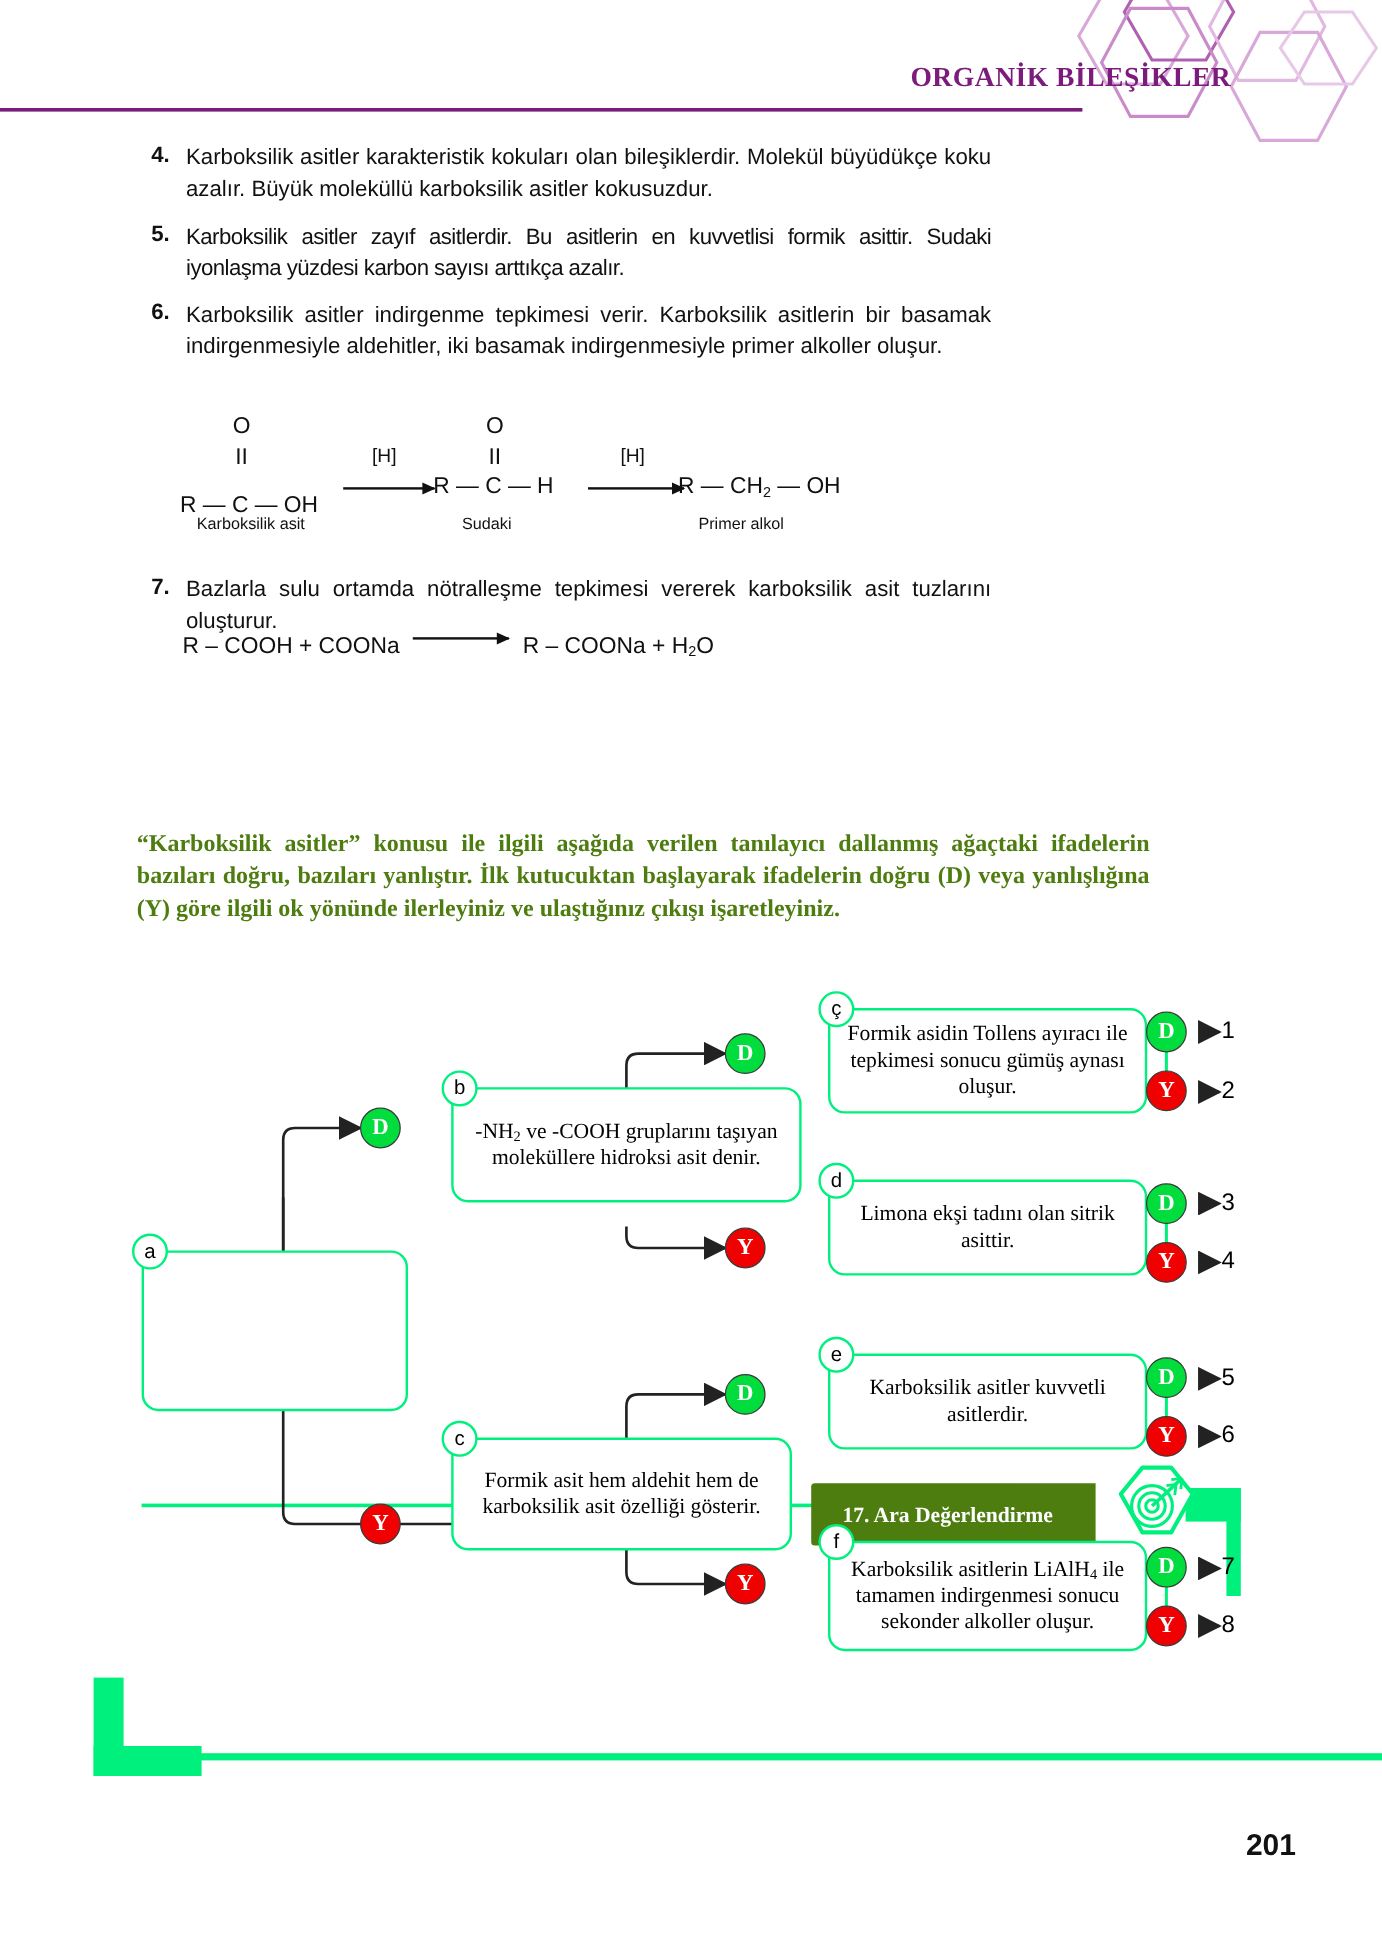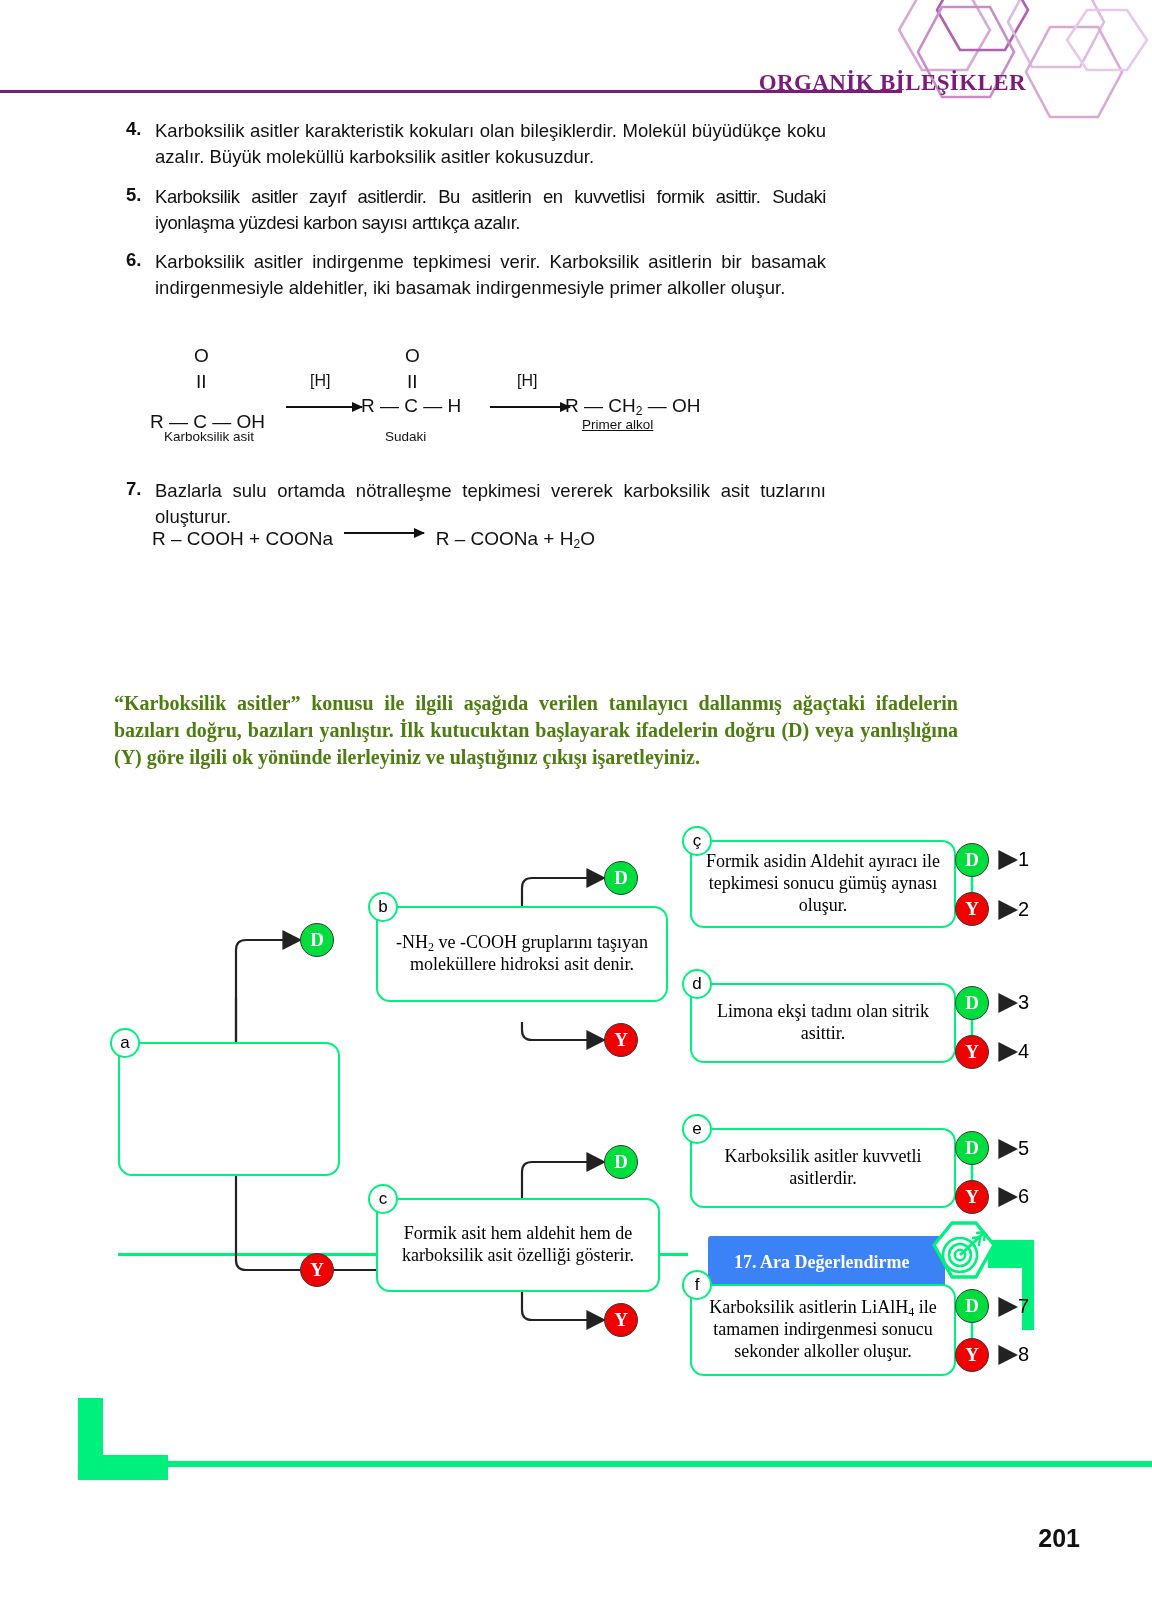--- a/index.html
+++ b/index.html
@@ -22,21 +22,21 @@
     pointer-events: none;
   }
   #header-rule {
     position: absolute;
     left: 0; top: 90px;
     width: 902px; height: 3px;
     background: #7b1b7b;
   }
   #header-title {
     position: absolute;
-    right: 126px; top: 70px;
+    right: 126px; top: 52px;
     font-family: "Liberation Serif", serif;
     font-weight: bold;
     font-size: 23px;
     letter-spacing: .4px;
     color: #7b1b7b;
     white-space: nowrap;
   }
 
   
   .list-block { position: absolute; left: 126px; width: 700px; }
@@ -69,23 +69,23 @@
 
   #eq7 { position: absolute; left: 152px; top: 528px; font-size: 19px; white-space: nowrap; }
   #eq7 sub { font-size: 12px; vertical-align: -3px; }
 
   
   #banner-wrap { position: absolute; left: 0; top: 608px; width: 1152px; height: 120px; }
   #banner-line { position: absolute; left: 118px; top: 645px; width: 570px; height: 3px; background: #00f07d; }
   #banner-tag {
     position: absolute; left: 676px; top: 628px;
     height: 52px; padding: 0 36px 0 26px;
-    background: #3b82f6;
+    background: #4d7c0f;
     border-radius: 3px 0 0 3px;
-    display: flex; align-items: center; margin-left: 32px;
+    display: flex; align-items: center;
   }
   #banner-tag span {
     font-family: "Liberation Serif", serif;
     font-weight: bold; font-size: 18px; color: #ffffff;
     white-space: nowrap;
   }
   #banner-target { position: absolute; left: 928px; top: 611px; width: 72px; height: 72px; }
   #banner-right-bar { position: absolute; left: 988px; top: 632px; width: 46px; height: 28px; background: #00f07d; }
   #banner-right-vert { position: absolute; left: 1022px; top: 632px; width: 12px; height: 90px; background: #00f07d; }
 
@@ -201,21 +201,21 @@
 
   <div class="chem" style="left:255px; top:0;">O</div>
   <div class="chem" style="left:257px; top:26px;">II</div>
   <div class="chem" style="left:211px; top:50px;">R — C — H</div>
   <div class="cap" style="left:235px; top:84px;">Sudaki</div>
 
   <div class="chem" style="left:367px; top:27px; font-size:16px;">[H]</div>
   <div class="rxn-arrow" style="left:340px; top:61px; width:80px;"></div>
 
   <div class="chem" style="left:415px; top:50px;"><span>R — CH</span><sub>2</sub><span> — OH</span></div>
-  <div class="cap" style="left:432px; top:72px;text-decoration:underline;">Primer alkol</div>
+  <div class="cap" style="left:432px; top:84px;">Primer alkol</div>
 </div>
 
 <div class="list-block" style="top:478px;">
   <div class="li">
     <span class="num">7.</span>
     <div class="txt">Bazlarla sulu ortamda nötralleşme tepkimesi vererek karboksilik asit tuzlarını oluşturur.</div>
   </div>
 </div>
 <div id="eq7">
   <span>R – COOH + COONa</span>
@@ -303,21 +303,21 @@
     <span>-NH<sub>2</sub> ve -COOH gruplarını taşıyan moleküllere hidroksi asit denir.</span>
   </div>
 
   <div class="node" style="left:376px; top:378px; width:284px; height:94px;">
     <span class="badge">c</span>
     <span>Formik asit hem aldehit hem de karboksilik asit özelliği gösterir.</span>
   </div>
 
   <div class="node" style="left:690px; top:20px; width:266px; height:88px;">
     <span class="badge">ç</span>
-    <span>Formik asidin Aldehit ayıracı ile tepkimesi sonucu gümüş aynası oluşur.</span>
+    <span>Formik asidin Tollens ayıracı ile tepkimesi sonucu gümüş aynası oluşur.</span>
   </div>
 
   <div class="node" style="left:690px; top:163px; width:266px; height:80px;">
     <span class="badge">d</span>
     <span>Limona ekşi tadını olan sitrik asittir.</span>
   </div>
 
   <div class="node" style="left:690px; top:308px; width:266px; height:80px;">
     <span class="badge">e</span>
     <span>Karboksilik asitler kuvvetli asitlerdir.</span>

